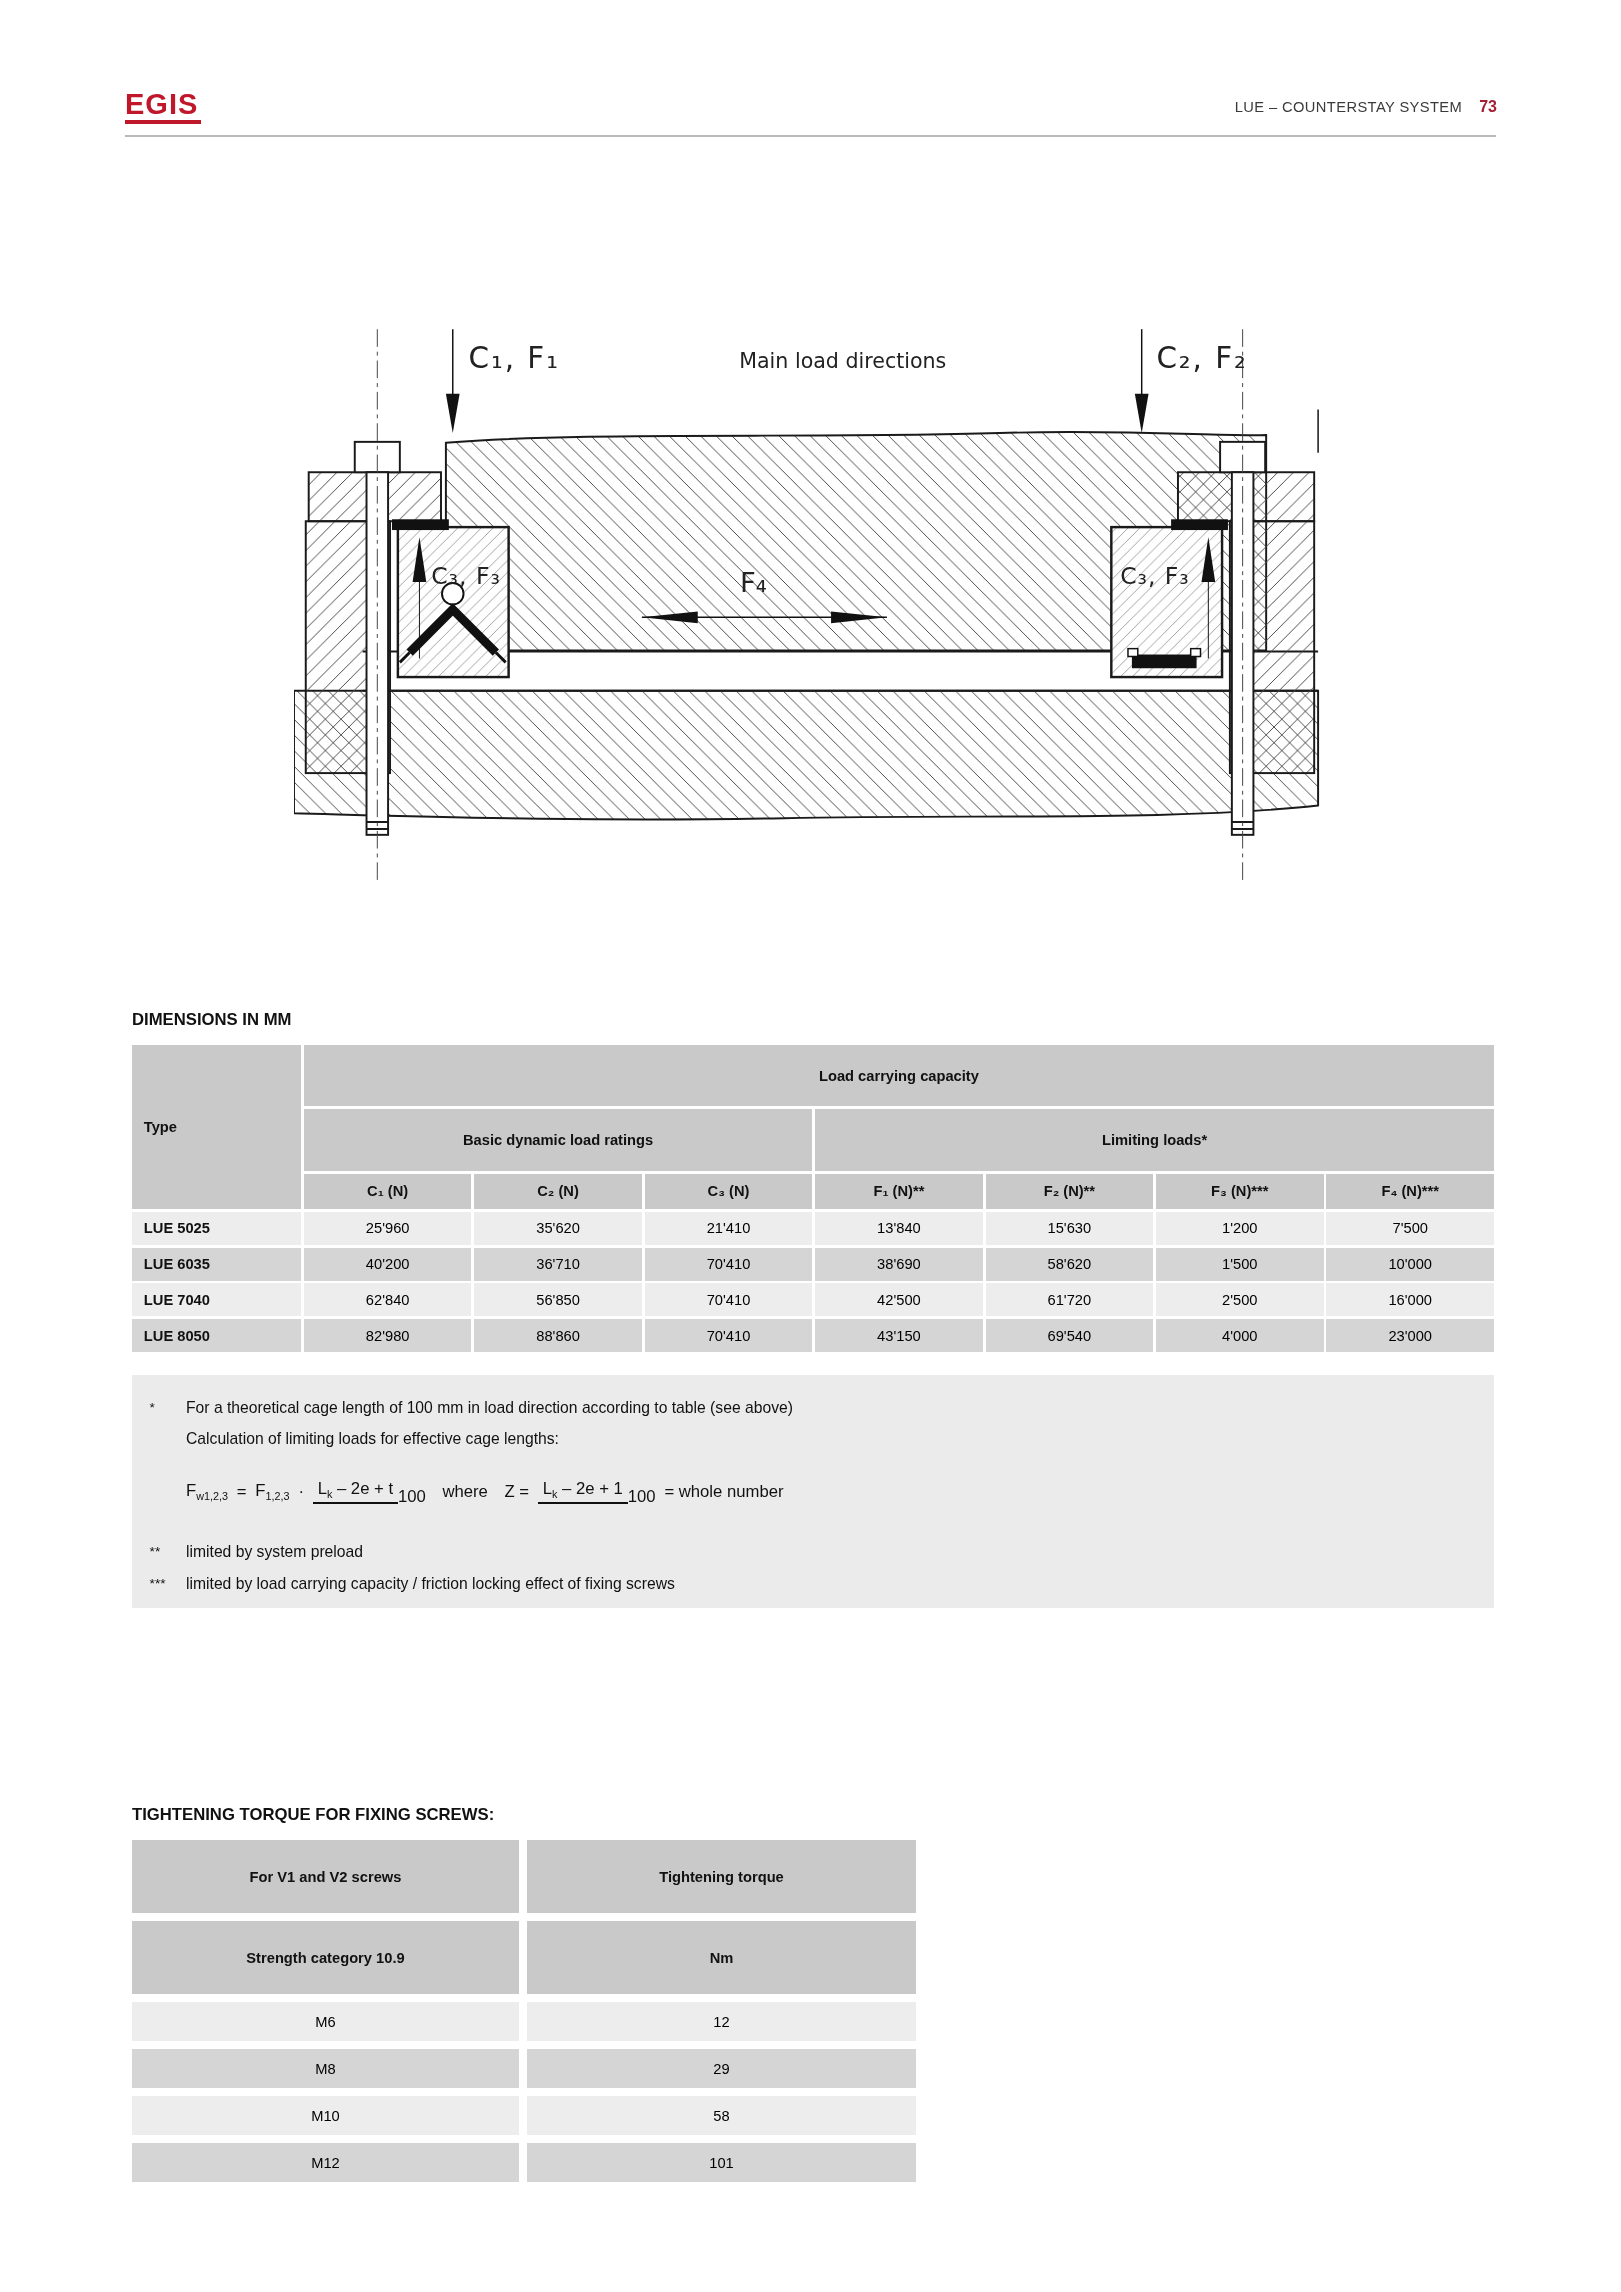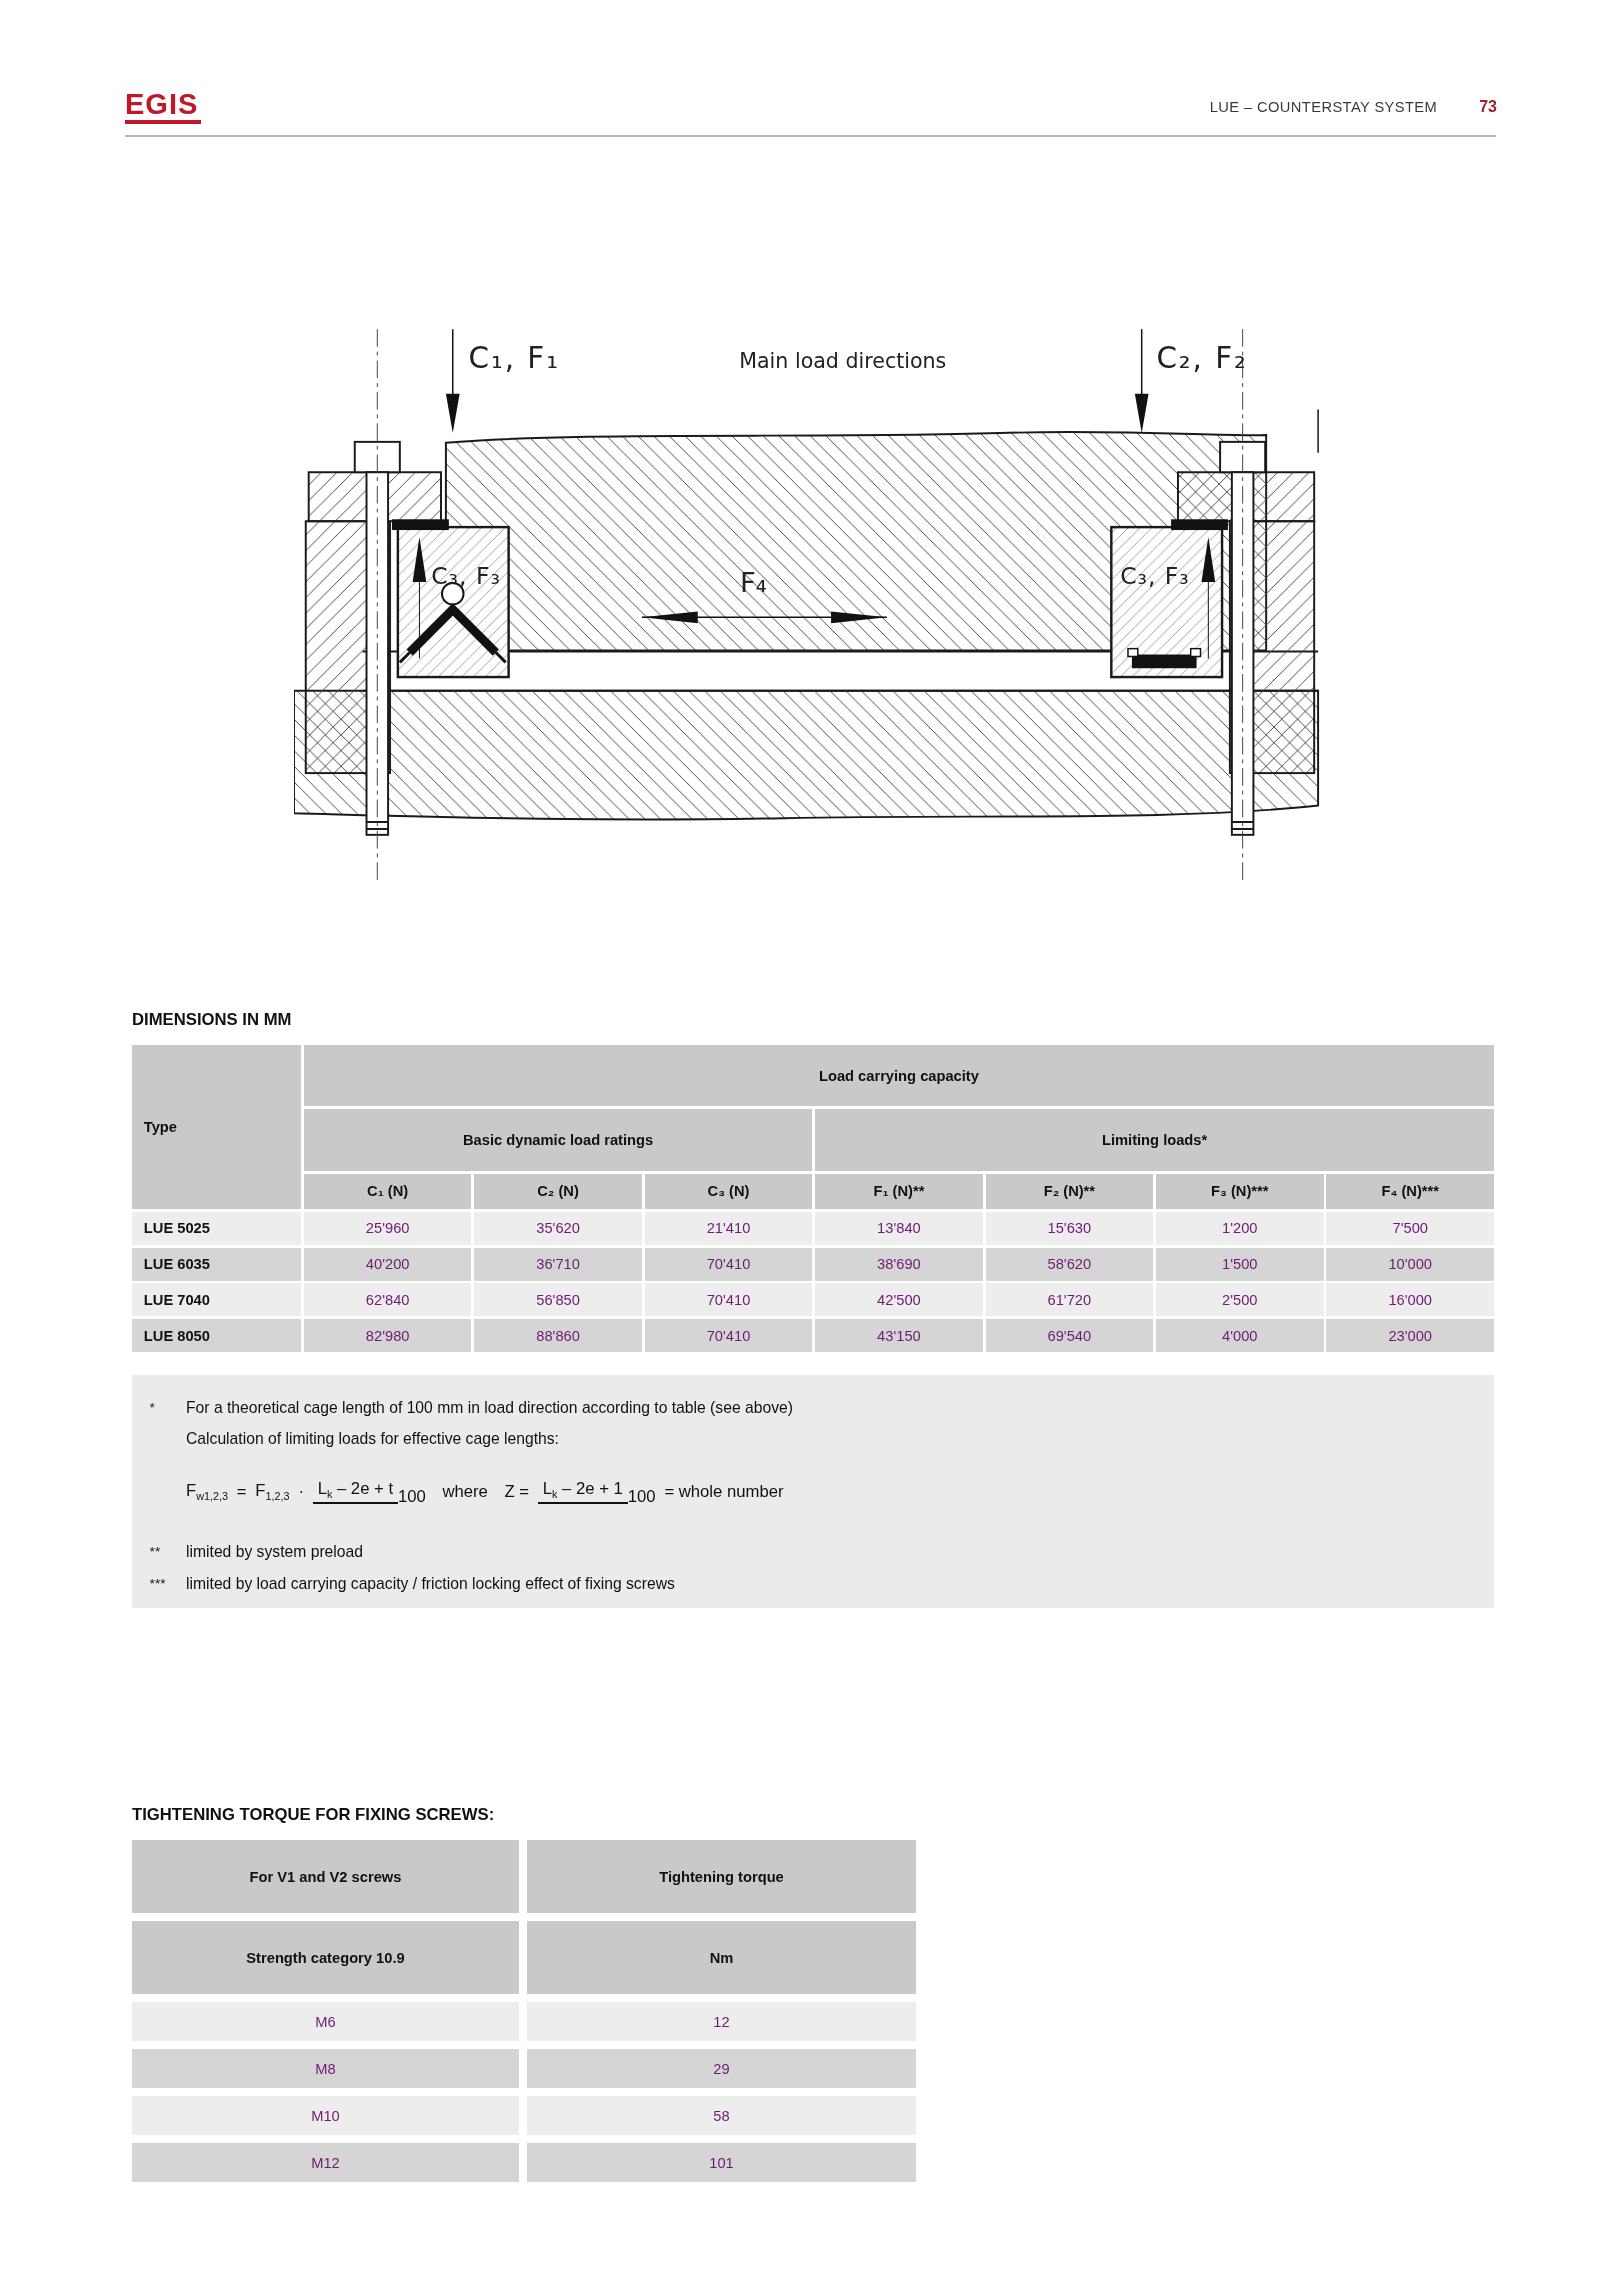--- a/index.html
+++ b/index.html
@@ -3,21 +3,21 @@
 <meta charset="utf-8">
 <style>
   html,body{margin:0;padding:0;background:#ffffff;}
   .page{position:relative;width:1621px;height:2293px;background:#ffffff;overflow:hidden;
         font-family:"Liberation Sans",sans-serif;color:#1a1a1a;margin-top:8px;}
 
   
   .logo{position:absolute;left:125px;top:82px;font-size:29px;font-weight:bold;
         letter-spacing:1px;color:#c0182a;border-bottom:4.9px solid #c0182a;
         padding:0 2.9px 1px 0;line-height:29px;}
-  .hdr-right{position:absolute;top:90px;right:124px;display:flex;align-items:baseline;gap:42px;}
+  .hdr-right{position:absolute;top:90px;right:124px;display:flex;align-items:baseline;gap:17px;}
   .hdr-title{font-size:14.7px;letter-spacing:0.4px;color:#3a3a3a;}
   .hdr-page{font-size:16px;font-weight:bold;color:#a32033;}
   .hdr-rule{position:absolute;left:125px;top:127px;width:1371px;height:2px;background:#b9b9b9;}
 
   
   .drawing{position:absolute;left:294px;top:319px;width:1078px;height:559px;}
   .drawing svg{display:block;}
   .draw-label{font-family:"DejaVu Sans",sans-serif;fill:#222;}
 
   
@@ -26,21 +26,21 @@
   
   .load-table{position:absolute;left:132px;top:1037px;width:1362px;display:grid;
               grid-template-columns:169px repeat(7,1fr);
               grid-template-rows:61px 62px 35px repeat(4,33px);
               gap:2.9px;background:#ffffff;font-size:14.7px;}
   .cell{display:flex;align-items:center;justify-content:center;text-align:center;}
   .c-hdr{background:#c9c9c9;font-weight:bold;color:#111;}
   .c-light{background:#ededed;}
   .c-dark{background:#d5d5d5;}
   .type-col{justify-content:flex-start;padding-left:11.8px;font-weight:bold;color:#111;text-align:left;}
-  .val{color:#701a75;}
+  .val{color:#000000;}
 
   
   .footblock{position:absolute;left:132px;top:1367px;width:1362px;height:233px;
              background:#ebebeb;font-size:15.7px;color:#111;}
   .fn-line{position:relative;margin:0 0 5.9px 0;min-height:25.5px;line-height:25.5px;}
   .fn-marker{position:absolute;left:17.6px;top:0;font-size:13.7px;}
   .fn-text{display:block;margin-left:54px;}
   .formula{display:flex;align-items:center;gap:8.8px;margin:25.5px 0 0 54px;font-size:16.7px;}
   .frac{display:inline-flex;flex-direction:row;align-items:center;line-height:1.15;}
   .frac .num{border-bottom:2px solid #111;padding:0 4.9px 2px 4.9px;}

